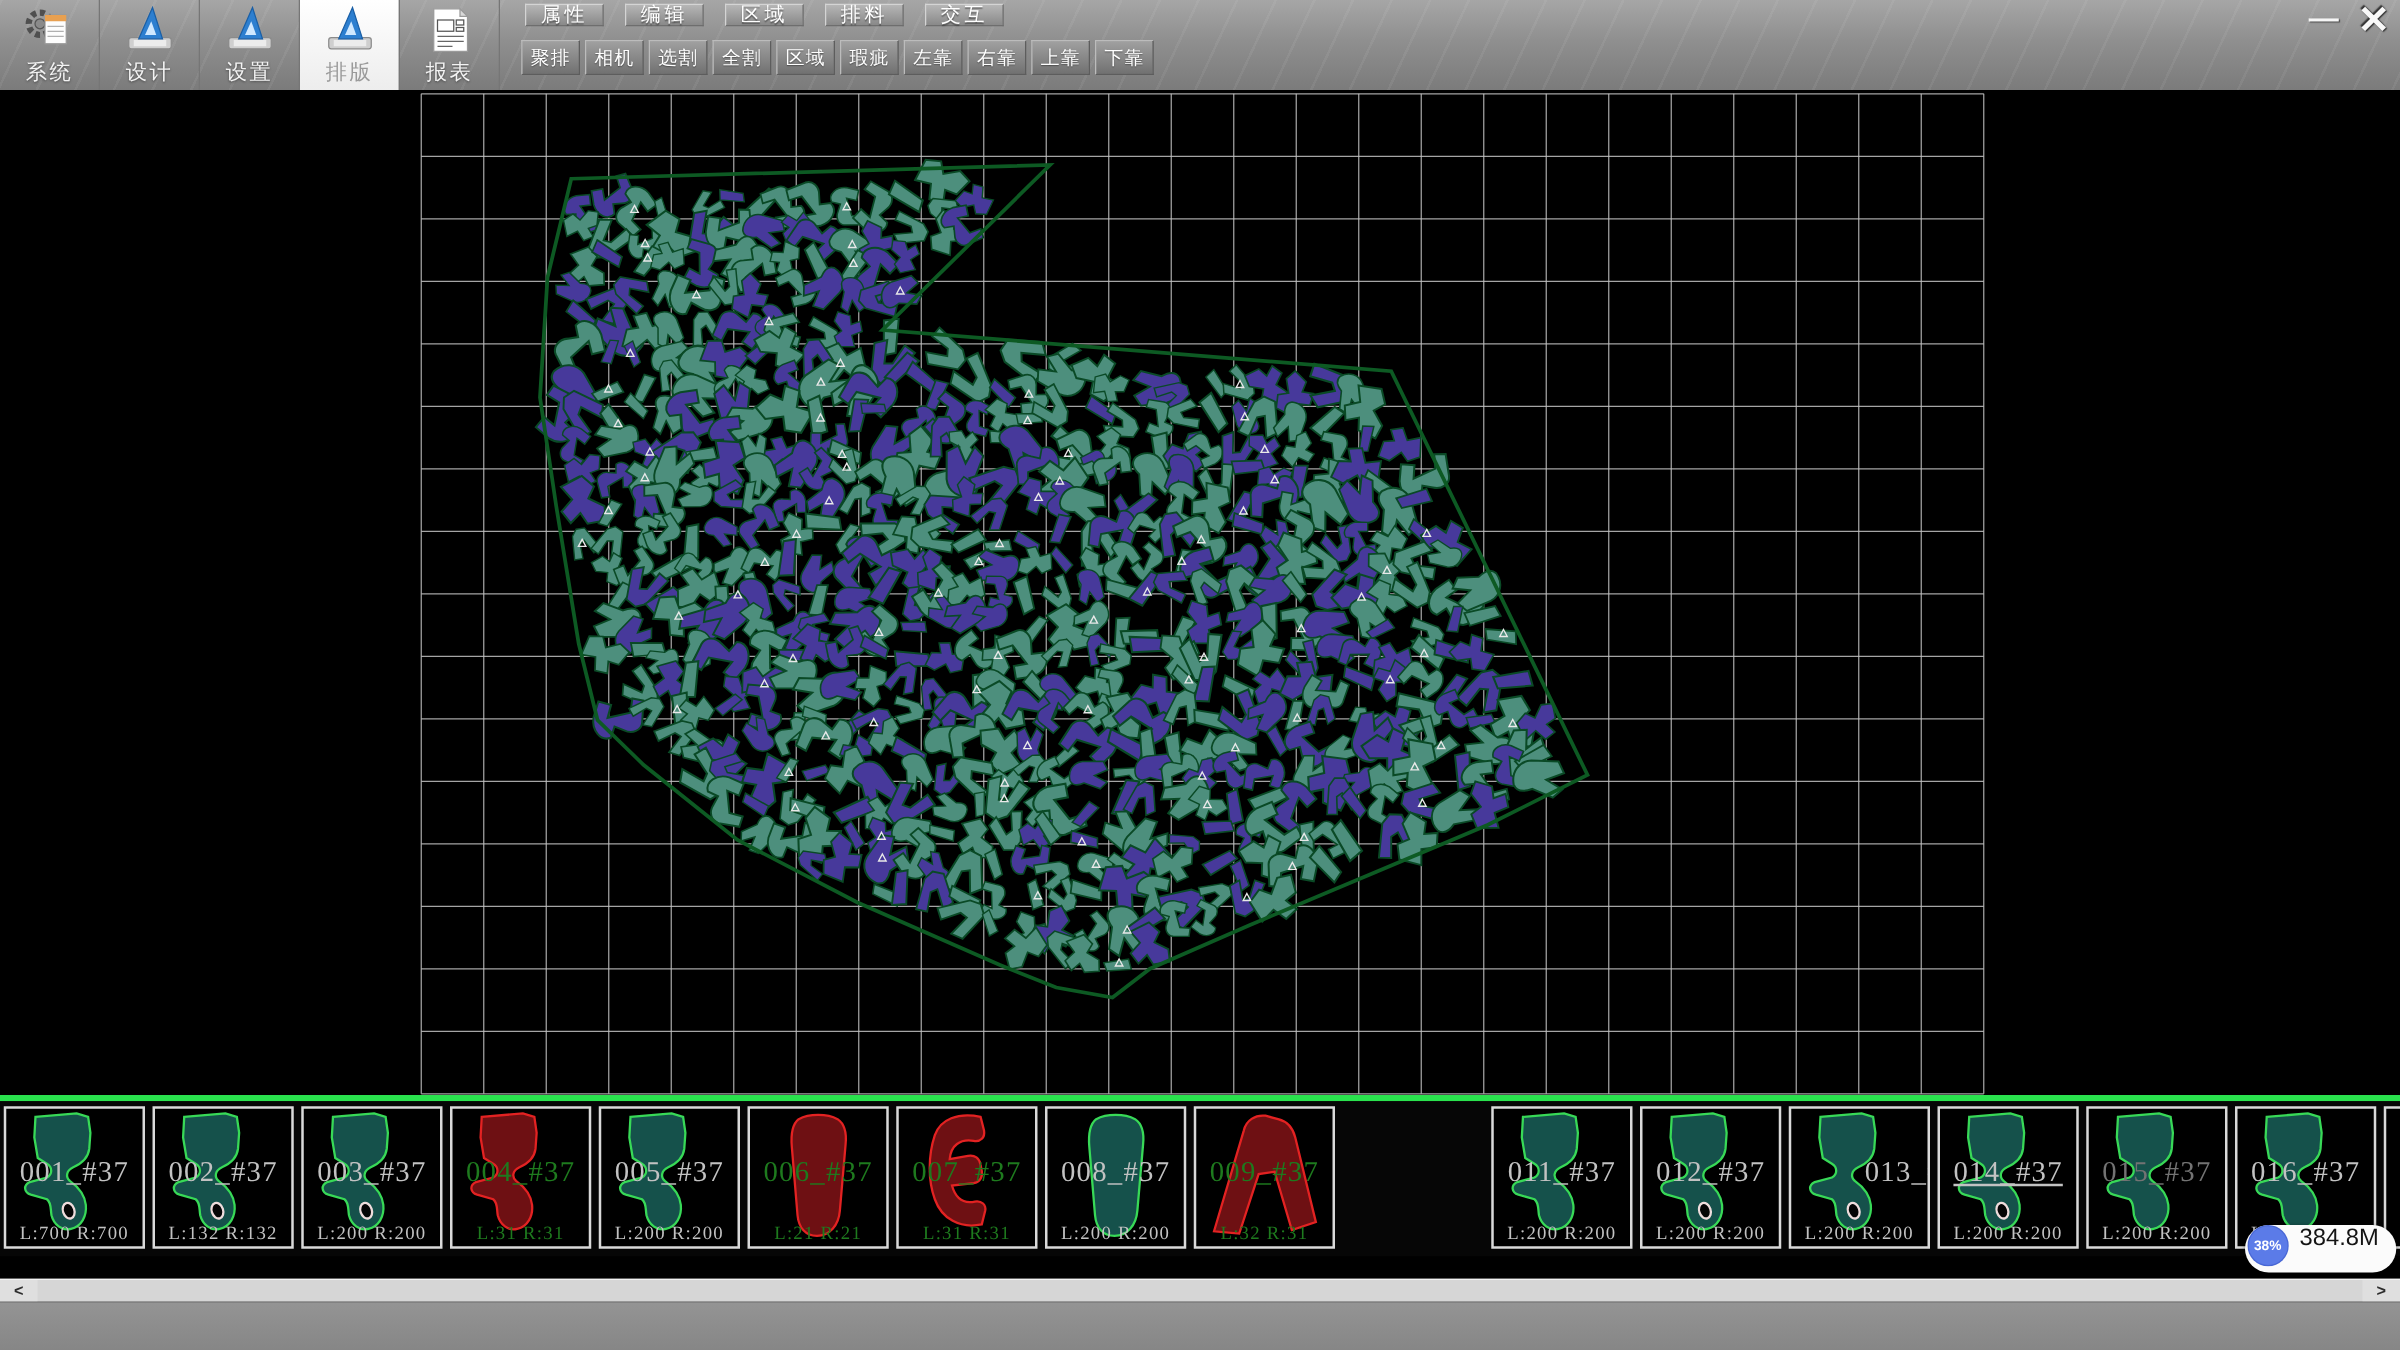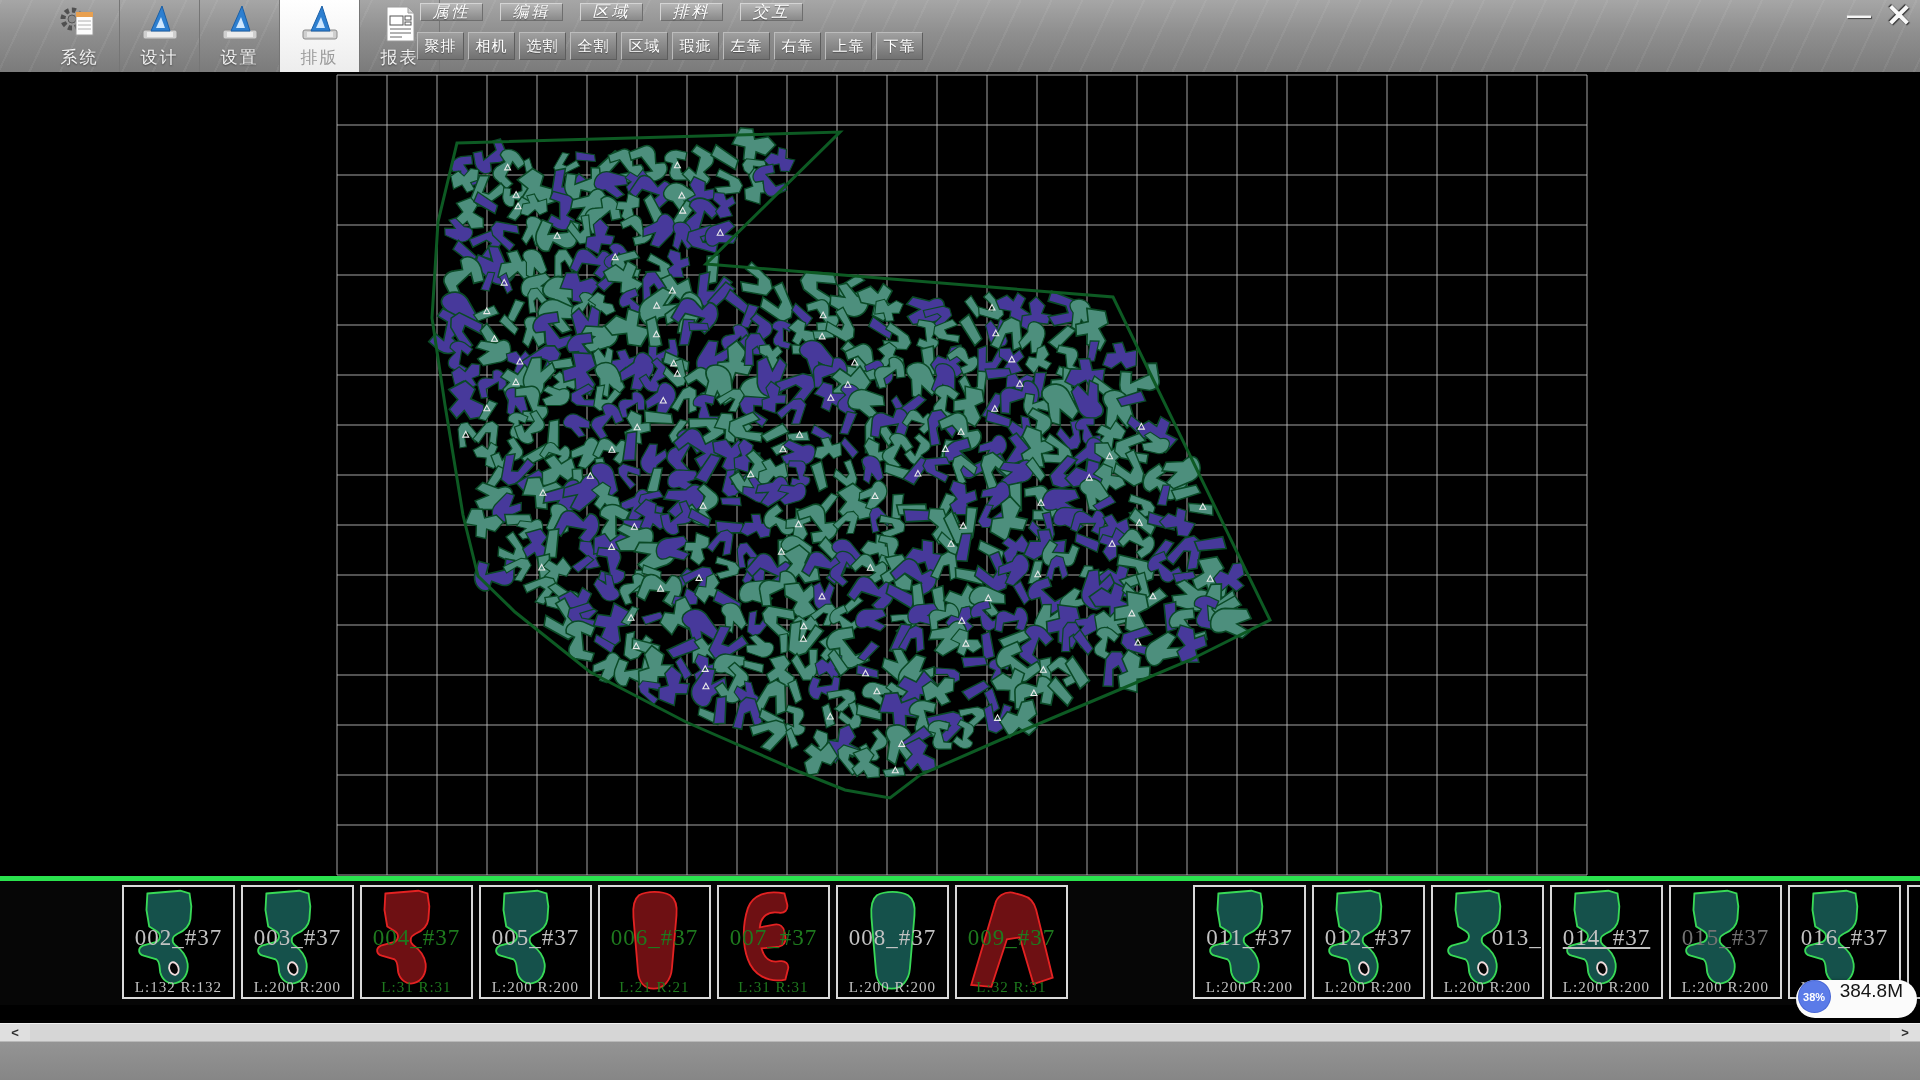--- a/index.html
+++ b/index.html
@@ -14,34 +14,33 @@
     background:linear-gradient(180deg,#a6a6a6 0%,#8f8f8f 45%,#7b7b7b 100%);
     z-index:5;
   }
   .topbar::after{
     content:"";position:absolute;inset:0;pointer-events:none;
     background:repeating-linear-gradient(115deg,rgba(255,255,255,.06) 0 2px,transparent 2px 28px);
   }
   .app-btn{
     position:absolute;top:0;height:72px;width:80px;box-sizing:border-box;
     display:flex;flex-direction:column;align-items:center;padding-top:3px;
-    border-right:1px solid #767676;cursor:pointer;z-index:6;margin-left:40px;
+    border-right:1px solid #767676;cursor:pointer;z-index:6;
   }
   .app-btn .ic{width:46px;height:42px;display:flex;align-items:center;justify-content:center;}
   .app-btn .lbl{font-size:17px;color:#f3f3f3;letter-spacing:2px;text-shadow:0 1px 2px rgba(0,0,0,.45);margin-top:1px;}
   .app-btn.active{background:linear-gradient(#ffffff,#ededed);}
   .app-btn.active .lbl{color:#9a9a9a;text-shadow:none;}
   .menu-tab{
     position:absolute;top:3px;height:18px;width:63px;box-sizing:border-box;z-index:6;
     background:linear-gradient(#b6b6b6,#898989);
     border:1px solid;border-color:#d4d4d4 #6e6e6e #6e6e6e #d4d4d4;
     color:#fff;font-size:16px;letter-spacing:3px;
     display:flex;align-items:center;justify-content:center;cursor:pointer;
     text-shadow:0 1px 1px rgba(0,0,0,.4);
-    font-style:italic;
   }
   .tool-btn{
     position:absolute;top:32px;height:28px;width:47px;box-sizing:border-box;z-index:6;
     background:linear-gradient(#a0a0a0,#717171);
     border:1px solid;border-color:#bcbcbc #5d5d5d #5d5d5d #bcbcbc;
     color:#fff;font-size:15px;letter-spacing:1px;
     display:flex;align-items:center;justify-content:center;cursor:pointer;
     text-shadow:0 1px 1px rgba(0,0,0,.4);
   }
   .win-min{
@@ -907,20 +906,28 @@
         <path d="M0,-3.2 L3,2.4 L-3,2.4 Z" transform="translate(901.7,744.0)" fill="none" stroke="#e9e9e9" stroke-width="1.1"></path>
         <path d="M0,-3.2 L3,2.4 L-3,2.4 Z" transform="translate(895.3,770.4)" fill="none" stroke="#e9e9e9" stroke-width="1.1"></path>
       </g>
       <path d="M457,143 L840,132 L706,264 L1113,297 L1270,620 L1190,660 L1095,700 L1000,740 L920,775 L890,798 L845,790 L800,772 L686,722 L590,672 L515,612 L478,576 L463,515 L445,405 L432,318 L438,222 Z" fill="none" stroke="#0d5a23" stroke-width="3"></path>
     </svg>
 </div>
 
 <div class="green-sep" style="background: rgb(42, 226, 78);"></div>
 
 <div class="thumb-strip" id="thumb-strip">
+    <div class="thumb-cell" style="left:3px">
+      <svg width="107" height="108" viewBox="0 0 100 118">
+        <path d="M16,6 L52,3 L62,6 L64,20 L63,34 C62,42 56,47 49,50 C43,53 42,58 46,62 C53,67 59,74 60,83 C61,93 56,102 47,104 C39,106 32,100 30,92 C29,86 30,81 26,78 L12,74 C6,72 5,66 11,63 L26,59 C31,56 31,50 26,47 L18,42 L15,24 Z" fill="#15514b" stroke="#38d957" stroke-width="2"></path>
+        <ellipse cx="45" cy="88" rx="5" ry="7" transform="rotate(-18 45 88)" fill="#050505" stroke="#eedcdc" stroke-width="2"></ellipse>
+      </svg>
+      <div class="t-id" style="color: rgb(194, 194, 194);">001_#37</div>
+      <div class="t-lr" style="color: rgb(194, 194, 194);">L:700 R:700</div>
+    </div>
     <div class="thumb-cell" style="left:122px">
       <svg width="107" height="108" viewBox="0 0 100 118">
         <path d="M16,6 L52,3 L62,6 L64,20 L63,34 C62,42 56,47 49,50 C43,53 42,58 46,62 C53,67 59,74 60,83 C61,93 56,102 47,104 C39,106 32,100 30,92 C29,86 30,81 26,78 L12,74 C6,72 5,66 11,63 L26,59 C31,56 31,50 26,47 L18,42 L15,24 Z" fill="#15514b" stroke="#38d957" stroke-width="2"></path>
         <ellipse cx="45" cy="88" rx="5" ry="7" transform="rotate(-18 45 88)" fill="#050505" stroke="#eedcdc" stroke-width="2"></ellipse>
       </svg>
       <div class="t-id" style="color: rgb(194, 194, 194);">002_#37</div>
       <div class="t-lr" style="color: rgb(194, 194, 194);">L:132 R:132</div>
     </div>
     <div class="thumb-cell" style="left:241px">
       <svg width="107" height="108" viewBox="0 0 100 118">

